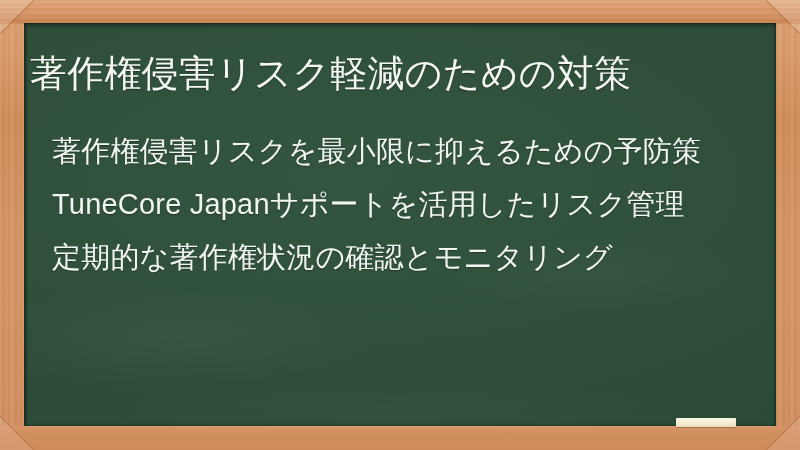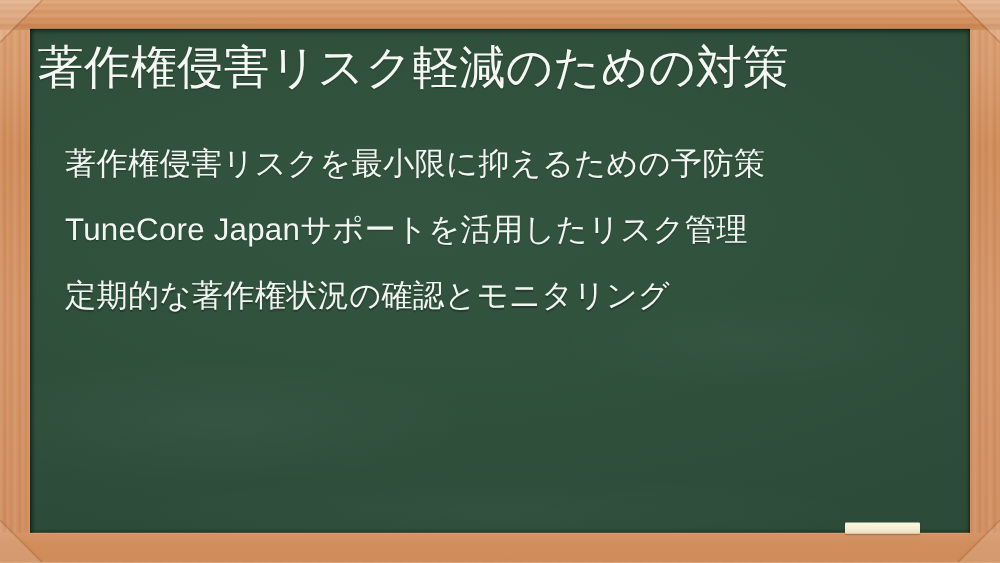--- a/index.html
+++ b/index.html
@@ -107,20 +107,21 @@
       radial-gradient(ellipse 40% 18% at 20% 78%, rgba(255,255,255,0.030), rgba(255,255,255,0) 70%),
       radial-gradient(ellipse 30% 14% at 76% 62%, rgba(255,255,255,0.022), rgba(255,255,255,0) 70%),
       radial-gradient(ellipse 55% 10% at 50% 96%, rgba(255,255,255,0.025), rgba(255,255,255,0) 75%);
     pointer-events: none;
   }
 
   .board-content {
     position: relative;
     z-index: 2;
     height: 100%;
+    margin-top: 20px;
   }
 
   
   .title {
     position: absolute;
     left: 6px;
     top: 8px;
     width: 730px;
     color: #f4f7f2;
     font-size: 37px;
@@ -133,21 +134,21 @@
 
   
   .lines {
     position: absolute;
     left: 28px;
     top: 82px;
     width: 700px;
   }
   .line {
     color: #f2f6f1;
-    font-size: 25px;
+    font-size: 29px;
     line-height: 53px;
     font-weight: 400;
     letter-spacing: 0.2px;
     white-space: nowrap;
     text-shadow: 0 1px 1px rgba(0,0,0,0.30);
   }
 
   
   .chalk {
     position: absolute;

